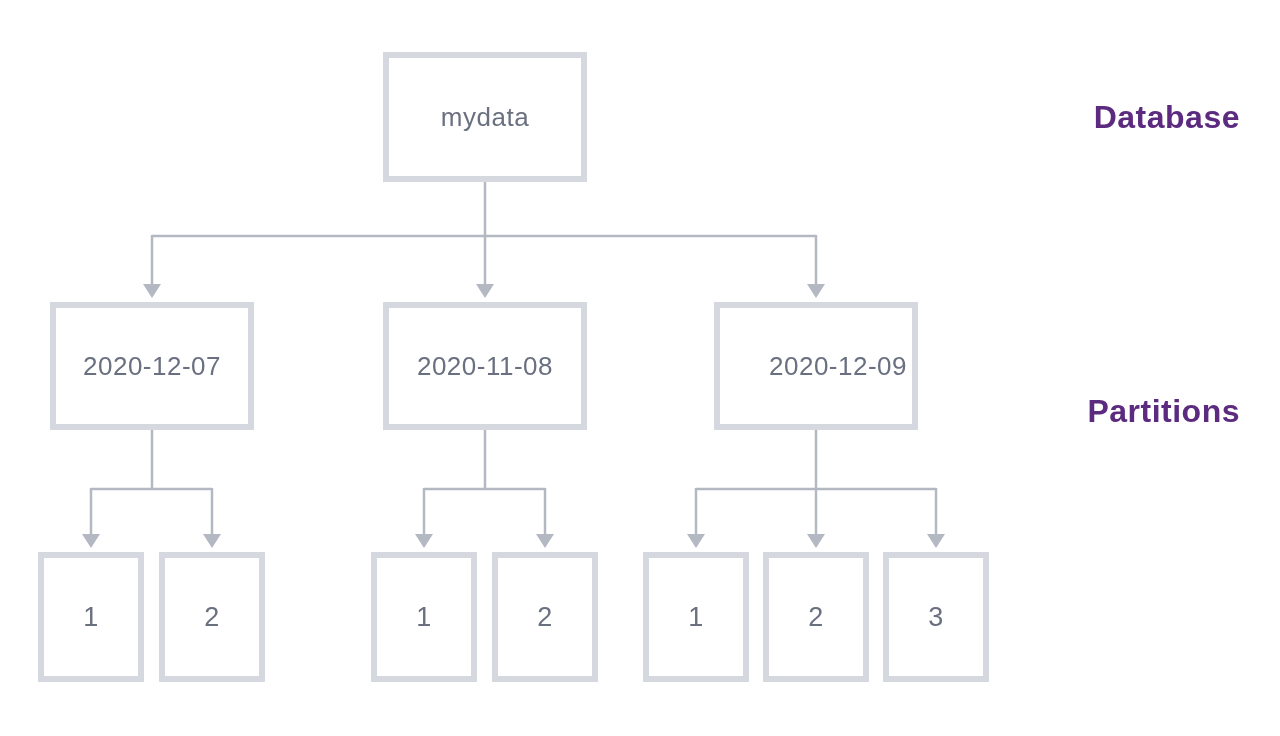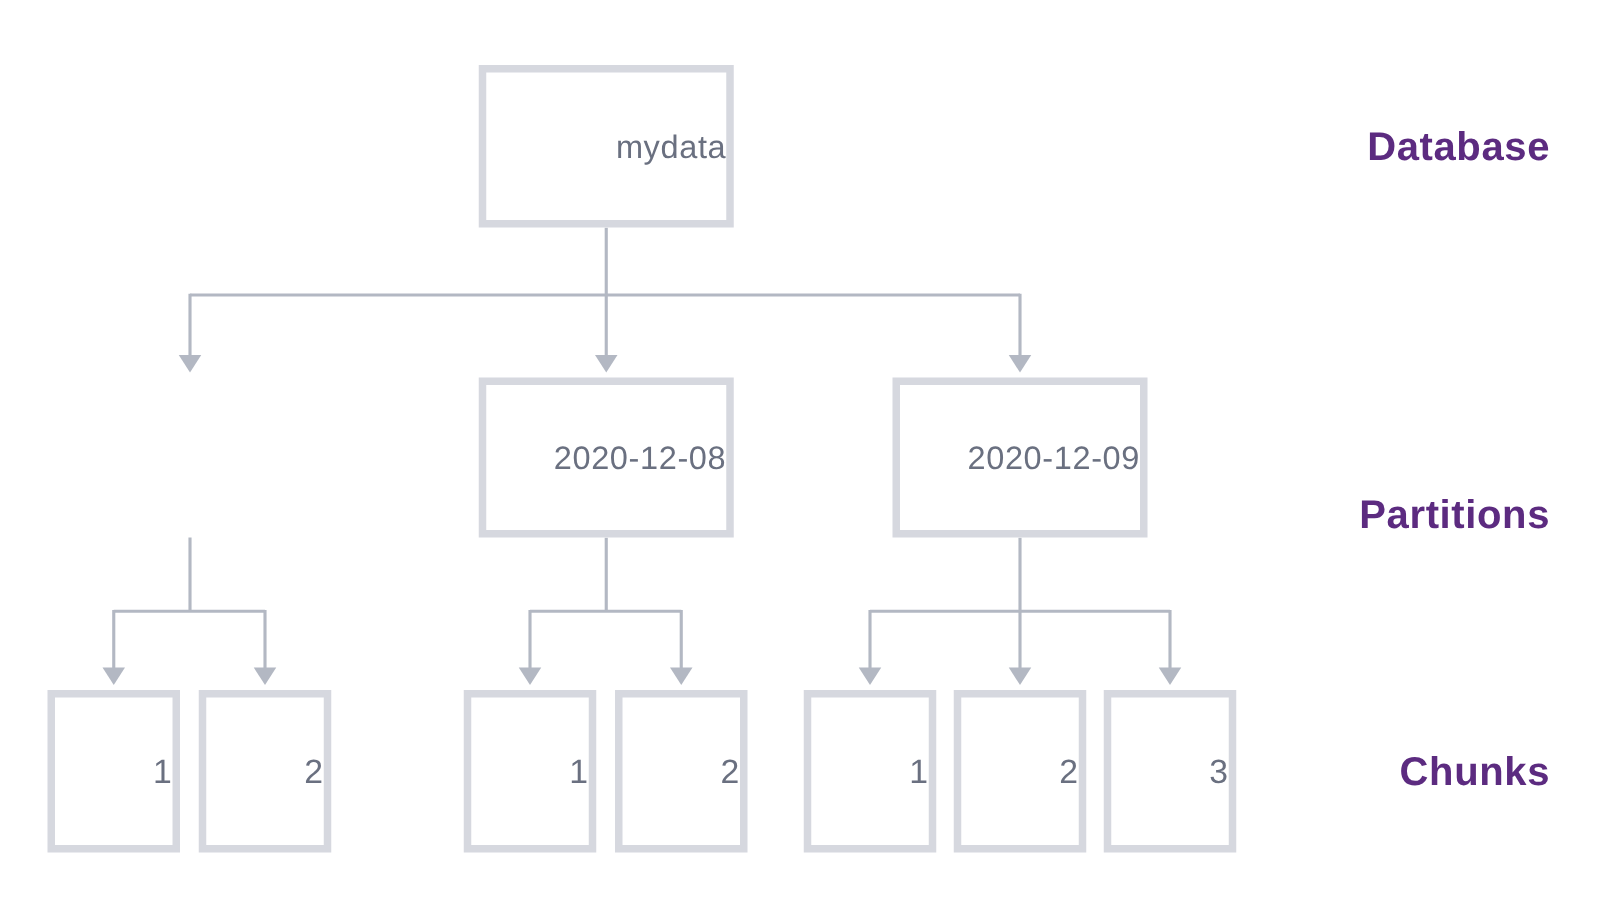--- a/index.html
+++ b/index.html
@@ -36,21 +36,21 @@
   svg.connectors polygon {
     fill: var(--connector);
     stroke: none;
   }
   .node {
     position: absolute;
     background: var(--bg);
     border: 6px solid var(--box-border);
     display: flex;
     align-items: center;
-    justify-content: flex-end;
+    justify-content: center;
     color: var(--box-text);
     font-size: 26px;
     letter-spacing: 0.5px;
   }
   .node.db    { left: 383px; top: 52px;  width: 204px; height: 130px; }
   .node.p1    { left: 50px;  top: 302px; width: 204px; height: 128px; }
   .node.p2    { left: 383px; top: 302px; width: 204px; height: 128px; }
   .node.p3    { left: 714px; top: 302px; width: 204px; height: 128px; padding-left: 44px; }
   .node.chunk { width: 106px; height: 130px; top: 552px; font-size: 27px; }
   .node.c1a { left: 38px;  }
@@ -120,22 +120,25 @@
       <polygon points="687,534 705,534 696,548"></polygon>
       <polygon points="807,534 825,534 816,548"></polygon>
       <polygon points="927,534 945,534 936,548"></polygon>
     </g>
   </svg>
 
   <div class="node db">
     <span>mydata</span>
   </div>
 
+  <div class="node p1">
+    <span>2020-12-07</span>
+  </div>
   <div class="node p2">
-    <span>2020-12-08</span>
+    <span>2020-11-08</span>
   </div>
   <div class="node p3">
     <span>2020-12-09</span>
   </div>
 
   <div class="node chunk c1a">
     <span>1</span>
   </div>
   <div class="node chunk c1b">
     <span>2</span>
@@ -155,17 +158,14 @@
   <div class="node chunk c3c">
     <span>3</span>
   </div>
 
   <div class="level-label lbl-db">
     <span>Database</span>
   </div>
   <div class="level-label lbl-parts">
     <span>Partitions</span>
   </div>
-  <div class="level-label lbl-chunks">
-    <span>Chunks</span>
-  </div>
 
 </div>
 
 </body></html>

